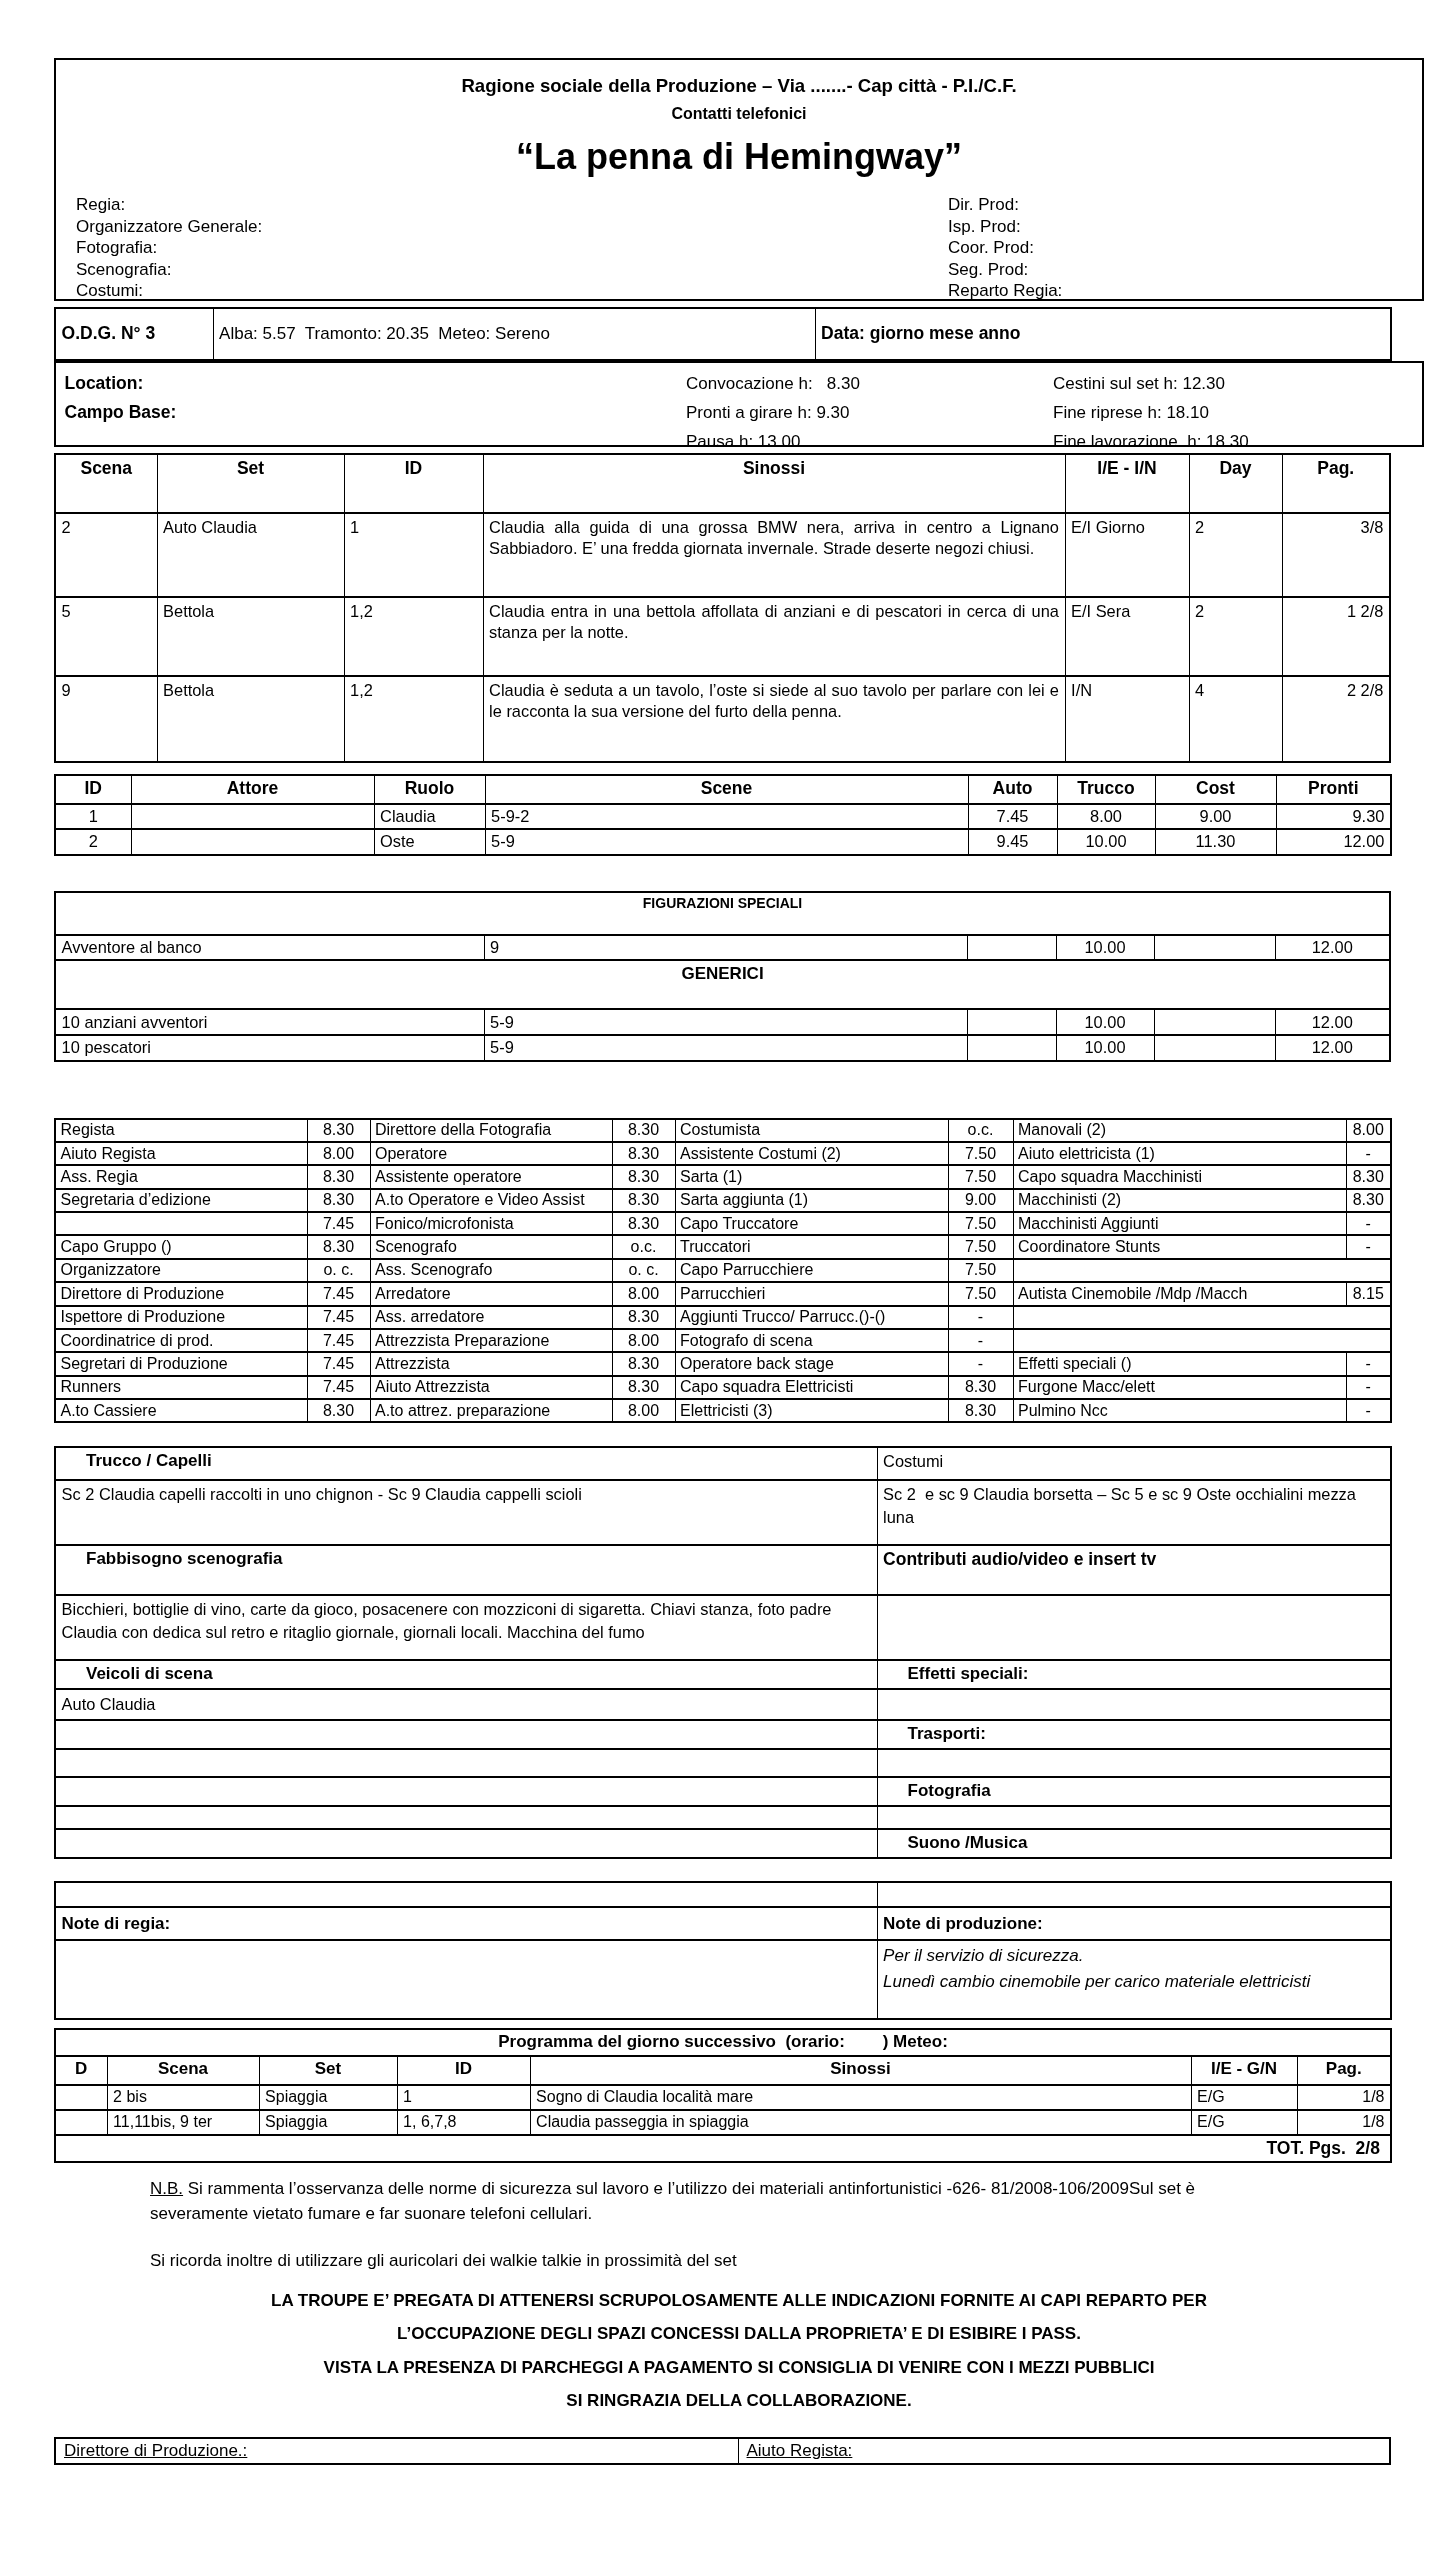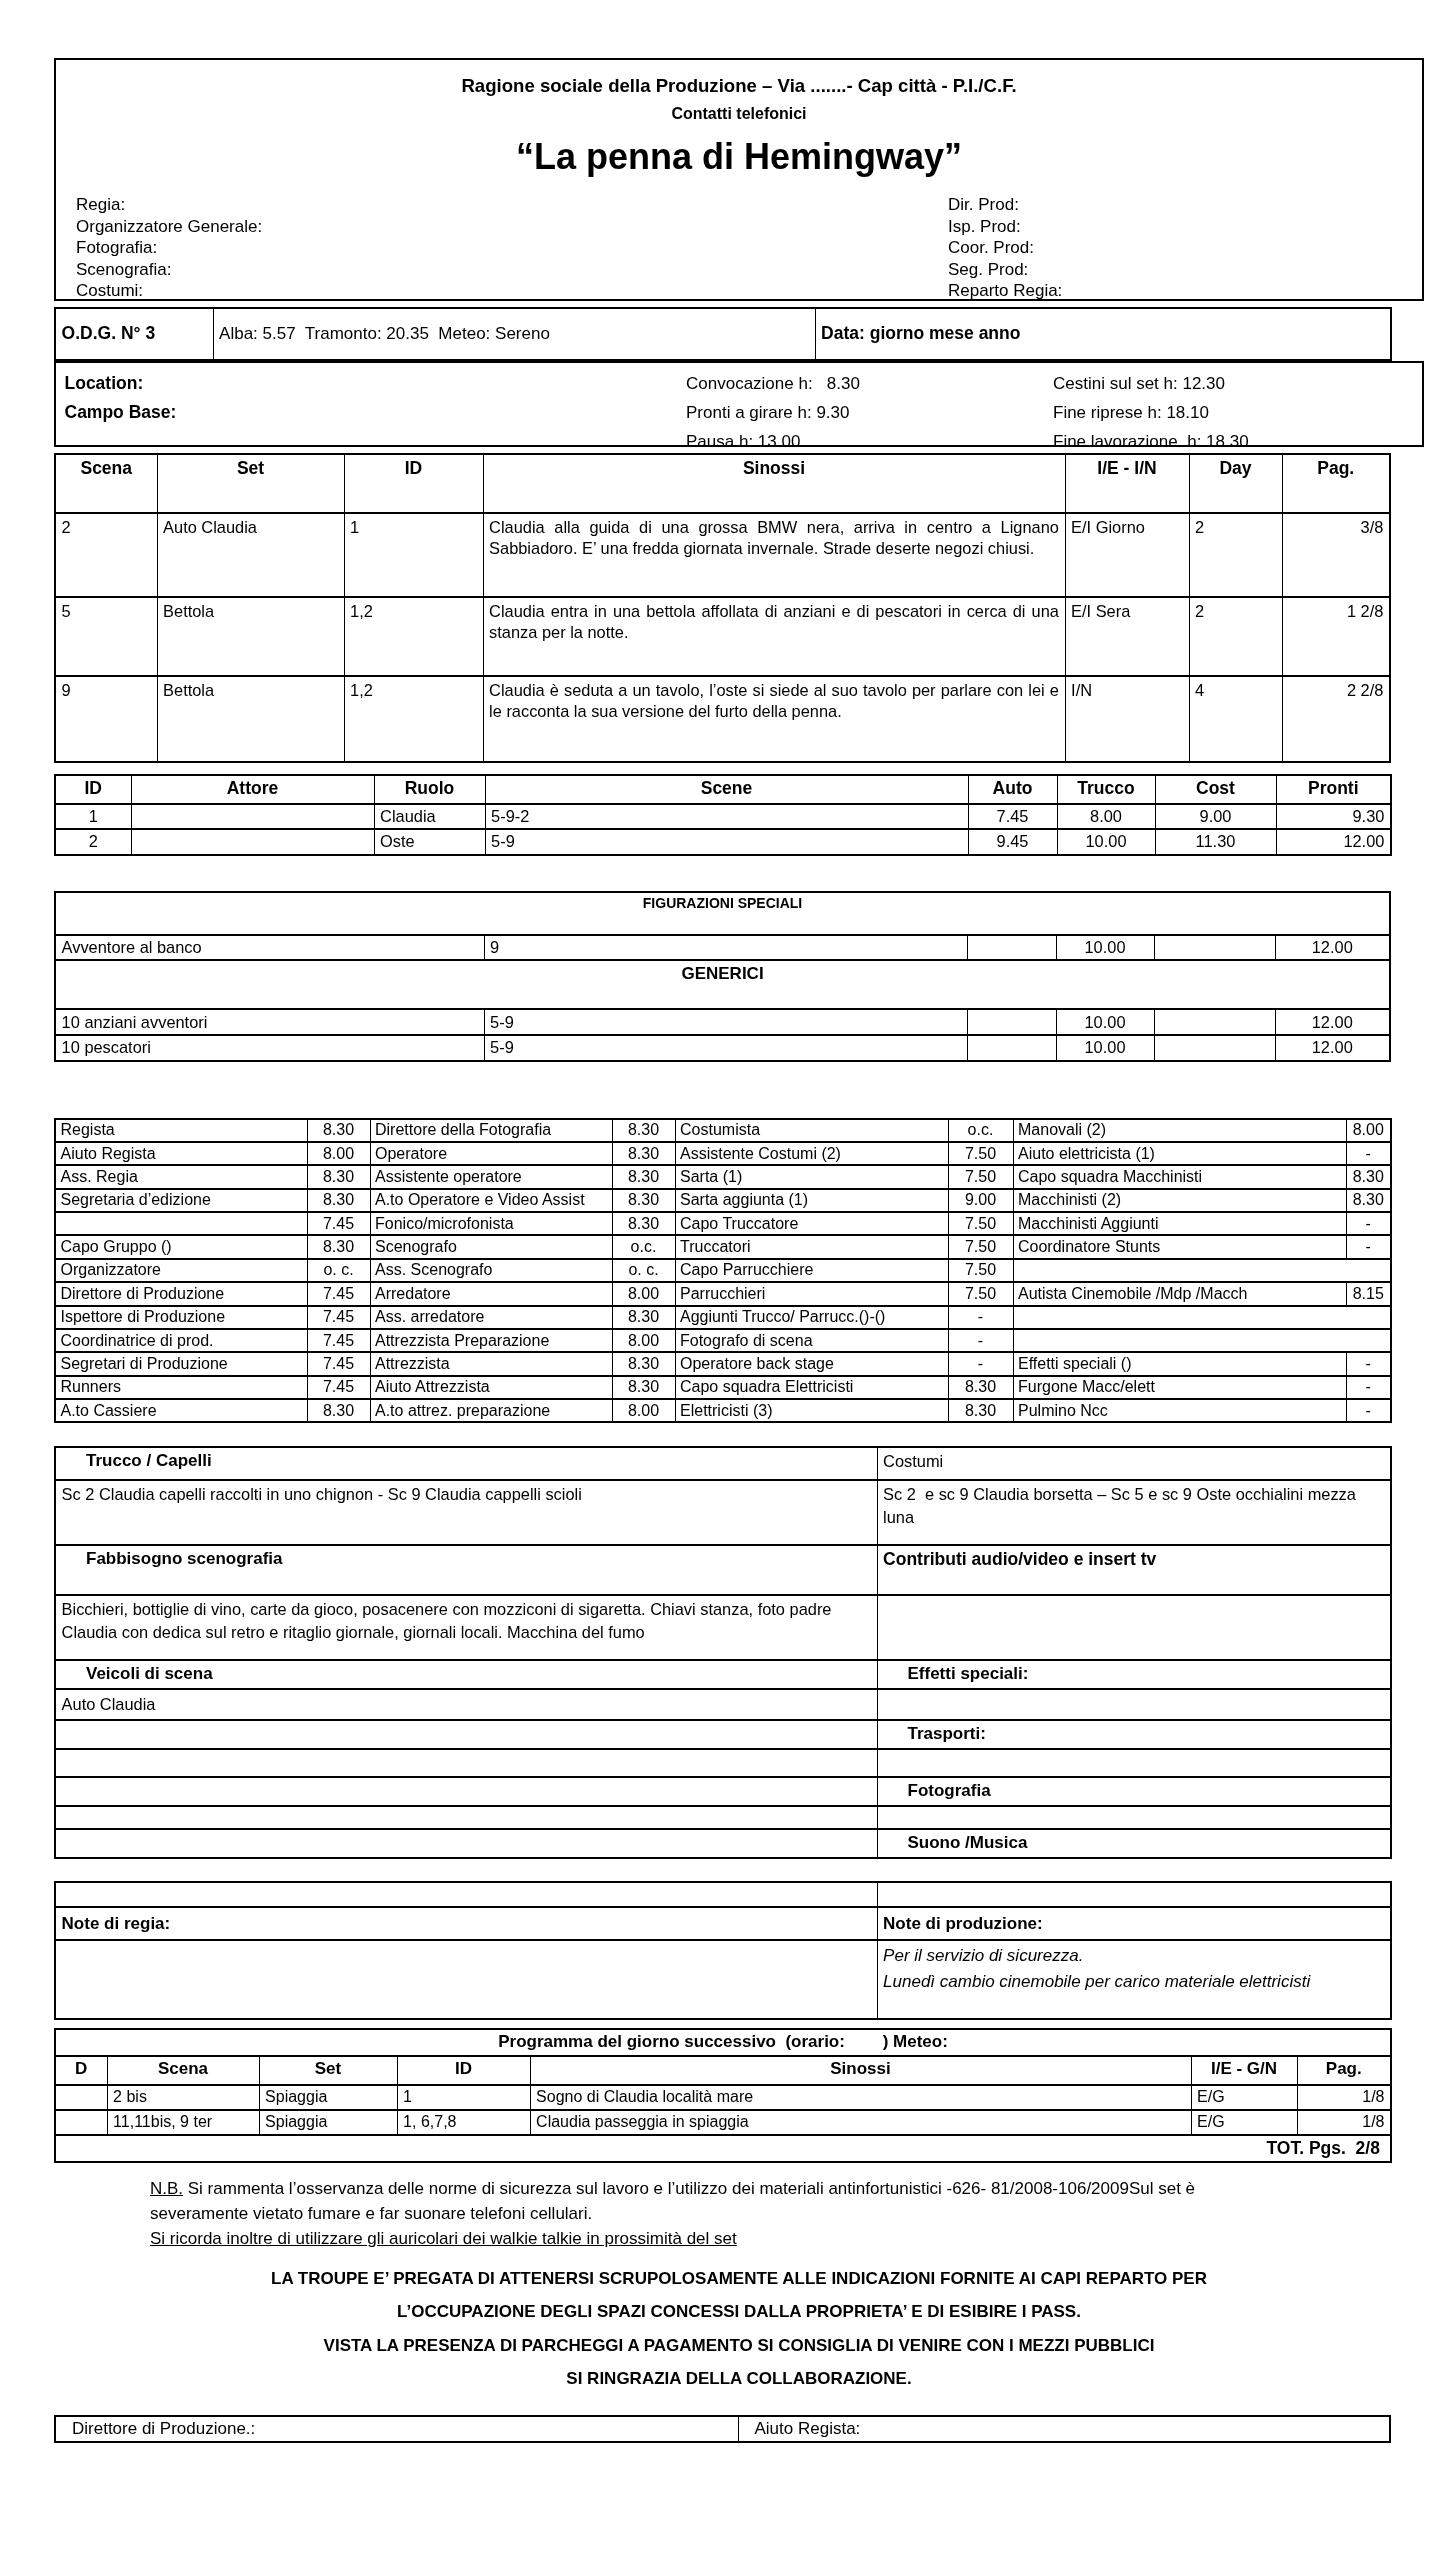--- a/index.html
+++ b/index.html
@@ -78,25 +78,25 @@
 
   
   .next { margin-top:8px;padding-left:16px; }
   .next td { font-size:16px; }
   .next td.title { height:22.6px; font-size:17px; font-weight:bold; text-align:center; }
   .next td.hd { height:29px; font-weight:bold; font-size:17px; text-align:center; }
   .next td.tot { height:25px; font-weight:bold; font-size:17.5px; text-align:right; padding-right:10.2px; }
 
   
   .nb { margin:12.4px 0 0 96px; width:1147px; font-size:17px; line-height:25px; }
-  .nb .line2 { margin-top:0;text-decoration:underline; }
+  .nb .line2 { margin-top:22px; }
   .warnings { margin-top:18px; text-align:center; font-weight:bold; font-size:17px; }
   .warnings div { margin-bottom:13.6px; }
   .sign { margin-top:25.4px; }
-  .sign td { height:24px; font-size:17px; padding-left:16px; }
+  .sign td { height:24px; font-size:17px; padding-left:8px;text-decoration:underline; }
 </style>
 </head>
 <body>
 
 <div class="page">
   <div class="content">
 
     <div class="box header-box">
       <div class="h-line1 b pre">Ragione sociale della Produzione – Via .......- Cap città - P.I./C.F.</div>
       <div class="h-line2 b">Contatti telefonici</div>

